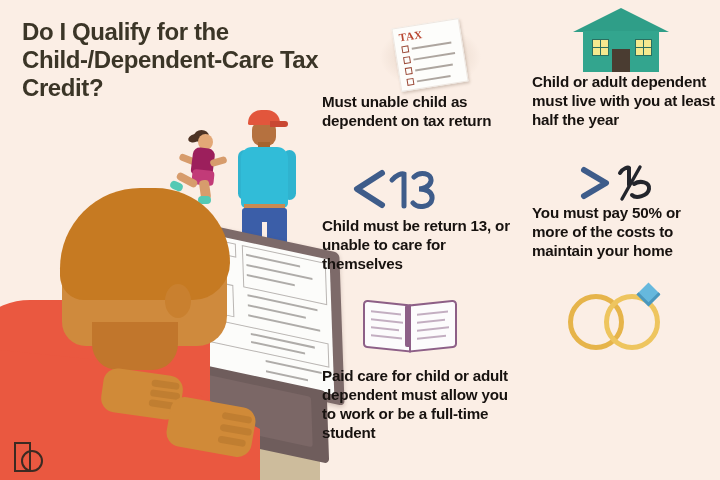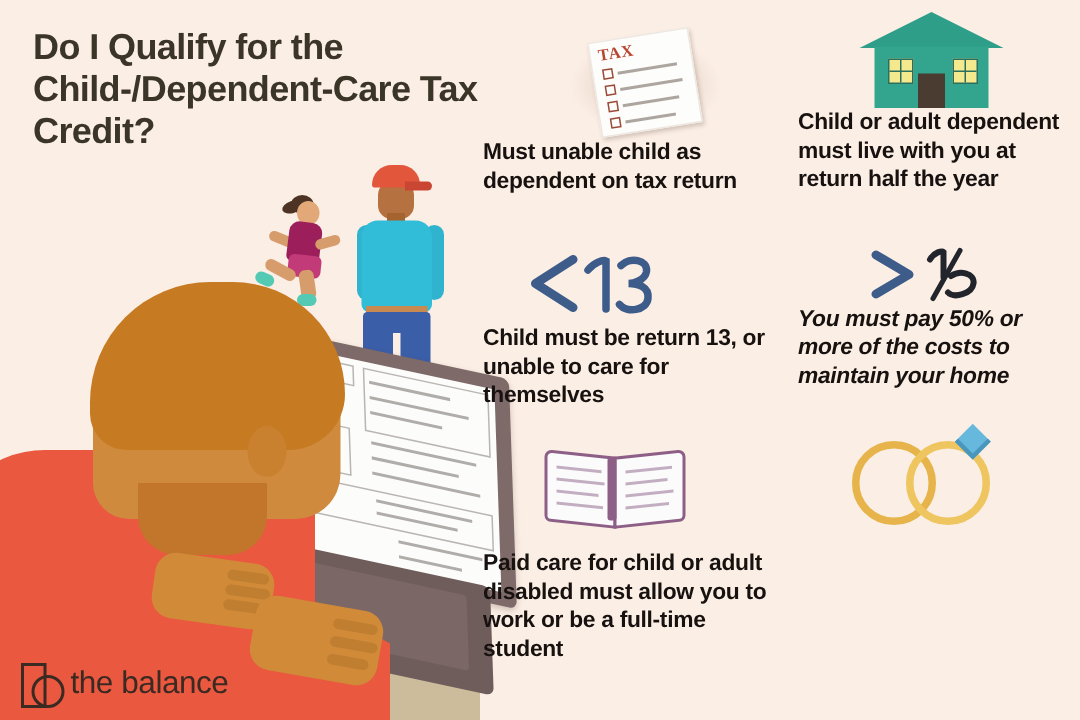--- a/index.html
+++ b/index.html
@@ -25,21 +25,21 @@
     color:#17120f;letter-spacing:-0.2px;
   }
 
   
   .c2-t1{left:322px;top:92px;width:195px;}
   .c2-t2{left:322px;top:216px;width:195px;}
   .c2-t3{left:322px;top:366px;width:200px;}
 
   
   .c3-t1{left:532px;top:72px;width:185px;}
-  .c3-t2{left:532px;top:203px;width:180px;font-style:italic;}
+  .c3-t2{left:532px;top:203px;width:180px;}
   .c3-t3{left:532px;top:345px;width:180px;}
 
   
   .symbol{position:absolute;}
   .sym-lt13{left:352px;top:168px;}
   .sym-gthalf{left:578px;top:163px;}
 
   
   .tax-icon{position:absolute;left:378px;top:18px;width:105px;height:75px;}
   .tax-shadow{
@@ -330,31 +330,31 @@
     </div>
     <div class="book-half r">
       <div class="book-ln" style="left:6px;top:8px;width:31px;"></div>
       <div class="book-ln" style="left:6px;top:16px;width:28px;"></div>
       <div class="book-ln" style="left:6px;top:24px;width:32px;"></div>
       <div class="book-ln" style="left:6px;top:32px;width:29px;"></div>
     </div>
     <div class="book-spine"></div>
   </div>
 
-  <div class="body-text c2-t3">Paid care for child or adult disabled must allow you to work or be a full-time student</div>
+  <div class="body-text c2-t3">Paid care for child or adult dependent must allow you to work or be a full-time student</div>
 
   <div class="house">
     <div class="house-roof"></div>
     <div class="house-body"></div>
     <div class="house-win l"></div>
     <div class="house-win r"></div>
     <div class="house-door"></div>
   </div>
 
-  <div class="body-text c3-t1">Child or adult dependent must live with you at return half the year</div>
+  <div class="body-text c3-t1">Child or adult dependent must live with you at least half the year</div>
 
   <div class="symbol sym-gthalf">
     <svg width="80" height="40" viewBox="0 0 80 40" fill="none">
       <path d="M6 7 L28 20 L6 33" stroke="#3e5c8a" stroke-width="6" stroke-linecap="round" stroke-linejoin="round" fill="none"></path>
       <path d="M42 10 C45 5, 50 4, 51 5 L51 22" stroke="#23252c" stroke-width="4" stroke-linecap="round" fill="none"></path>
       <path d="M62 4 L44 36" stroke="#23252c" stroke-width="3.4" stroke-linecap="round"></path>
       <path d="M56 21 C62 17, 72 19, 71 26 C70 33, 58 36, 54 32" stroke="#23252c" stroke-width="4" stroke-linecap="round" fill="none"></path>
     </svg>
   </div>
 
@@ -365,16 +365,15 @@
     <div class="ring r"></div>
     <div class="diamond"></div>
   </div>
 
 
   <div class="logo">
     <div class="logo-mark">
       <div class="lm-rect"></div>
       <div class="lm-circ"></div>
     </div>
-    <div class="logo-text">the balance</div>
   </div>
 
 </div>
 
 </body></html>

